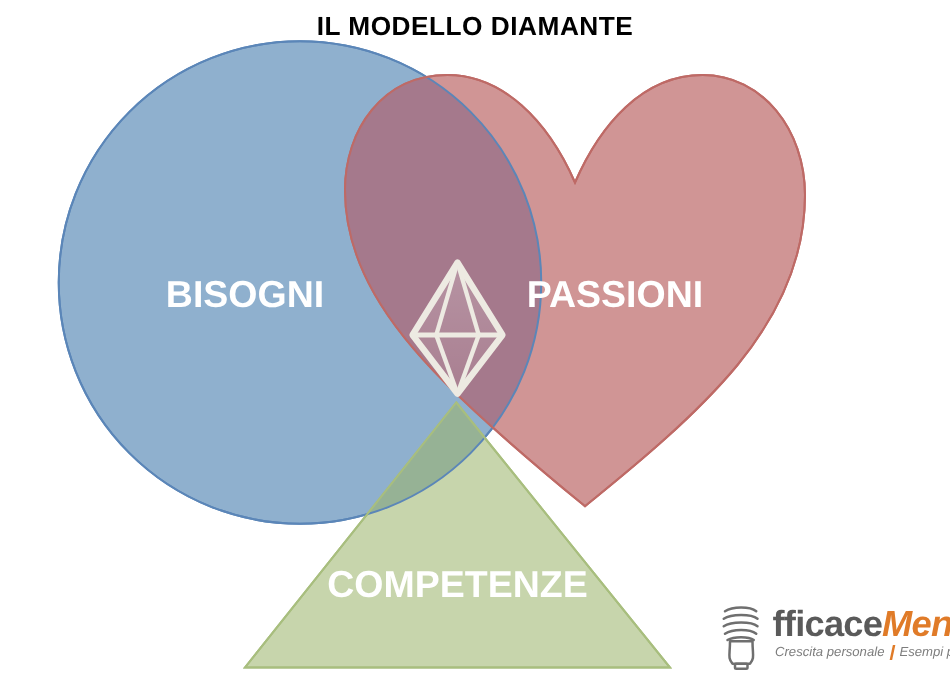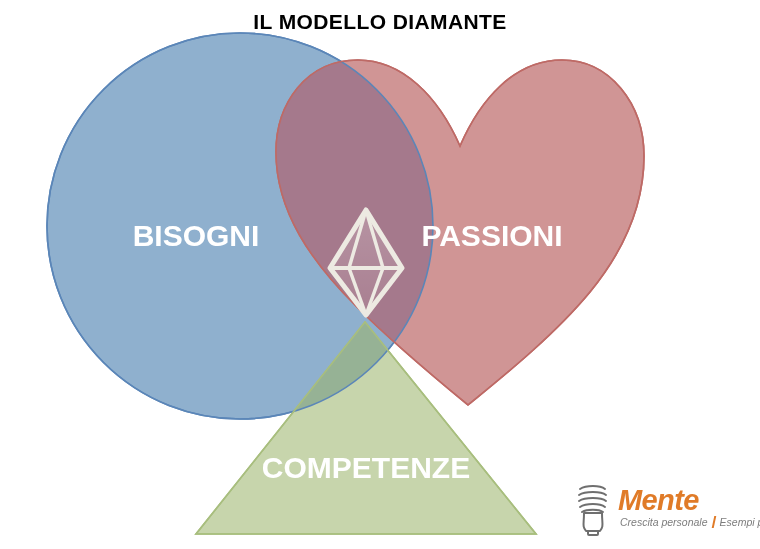--- a/index.html
+++ b/index.html
@@ -195,20 +195,21 @@
         <path d="M7,13 C13,9 29,9 34,13"></path>
         <path d="M7,19 C13,15 29,15 34,19"></path>
         <path d="M8,25 C14,21 28,21 33,25"></path>
         <path d="M10,30 C15,27 27,27 31,30"></path>
       </g>
       <path d="M12,31 C12,42 10,44 14,49 L28,49 C32,44 30,42 30,31 Z" fill="none" stroke="#6f6f6f" stroke-width="2" stroke-linejoin="round"></path>
       <rect x="16" y="49" width="10" height="4" rx="1" fill="none" stroke="#6f6f6f" stroke-width="2"></rect>
     </svg>
 
     <div class="logo-row">
+      <span class="logo-word-a">fficace</span>
       <span class="logo-word-b">Mente</span>
     </div>
 
     <div class="logo-tag">
       <span>Crescita personale</span>
       <span class="tag-sep"></span>
       <span>Esempi pratici</span>
     </div>
   </div>
 

